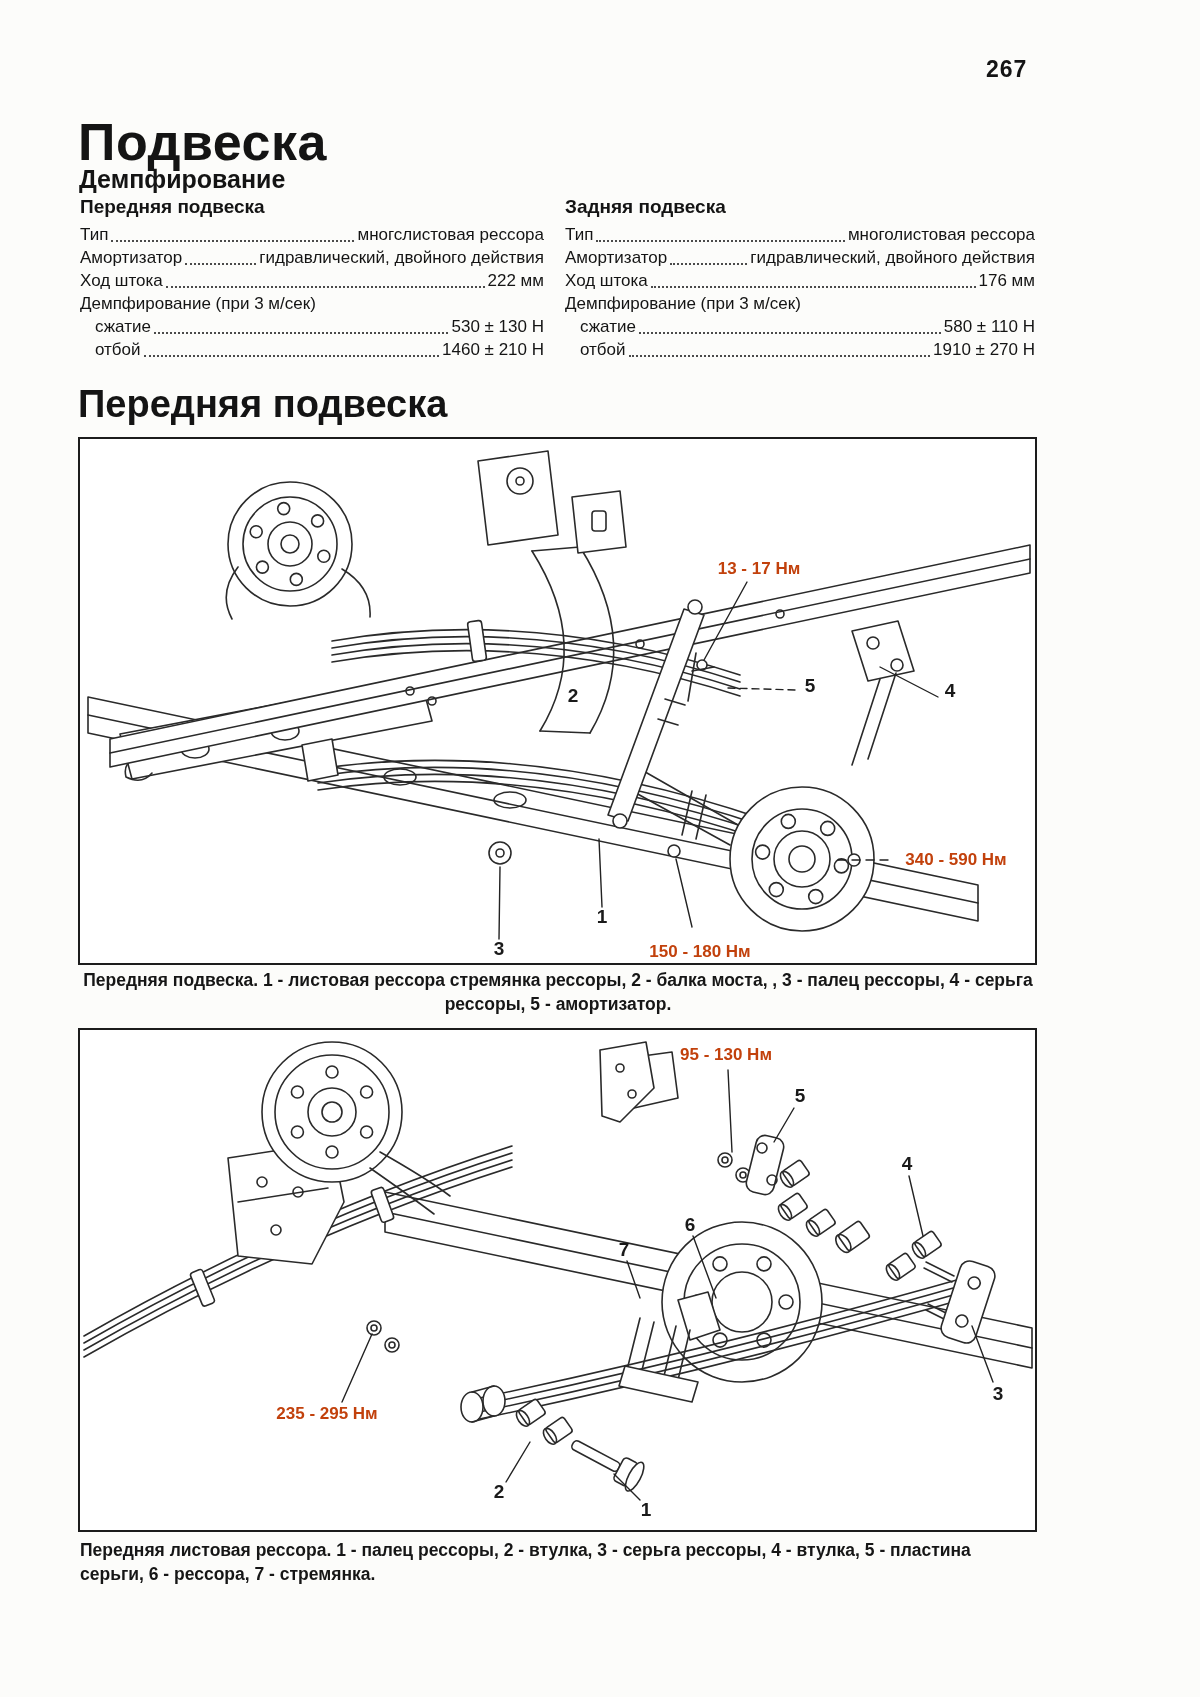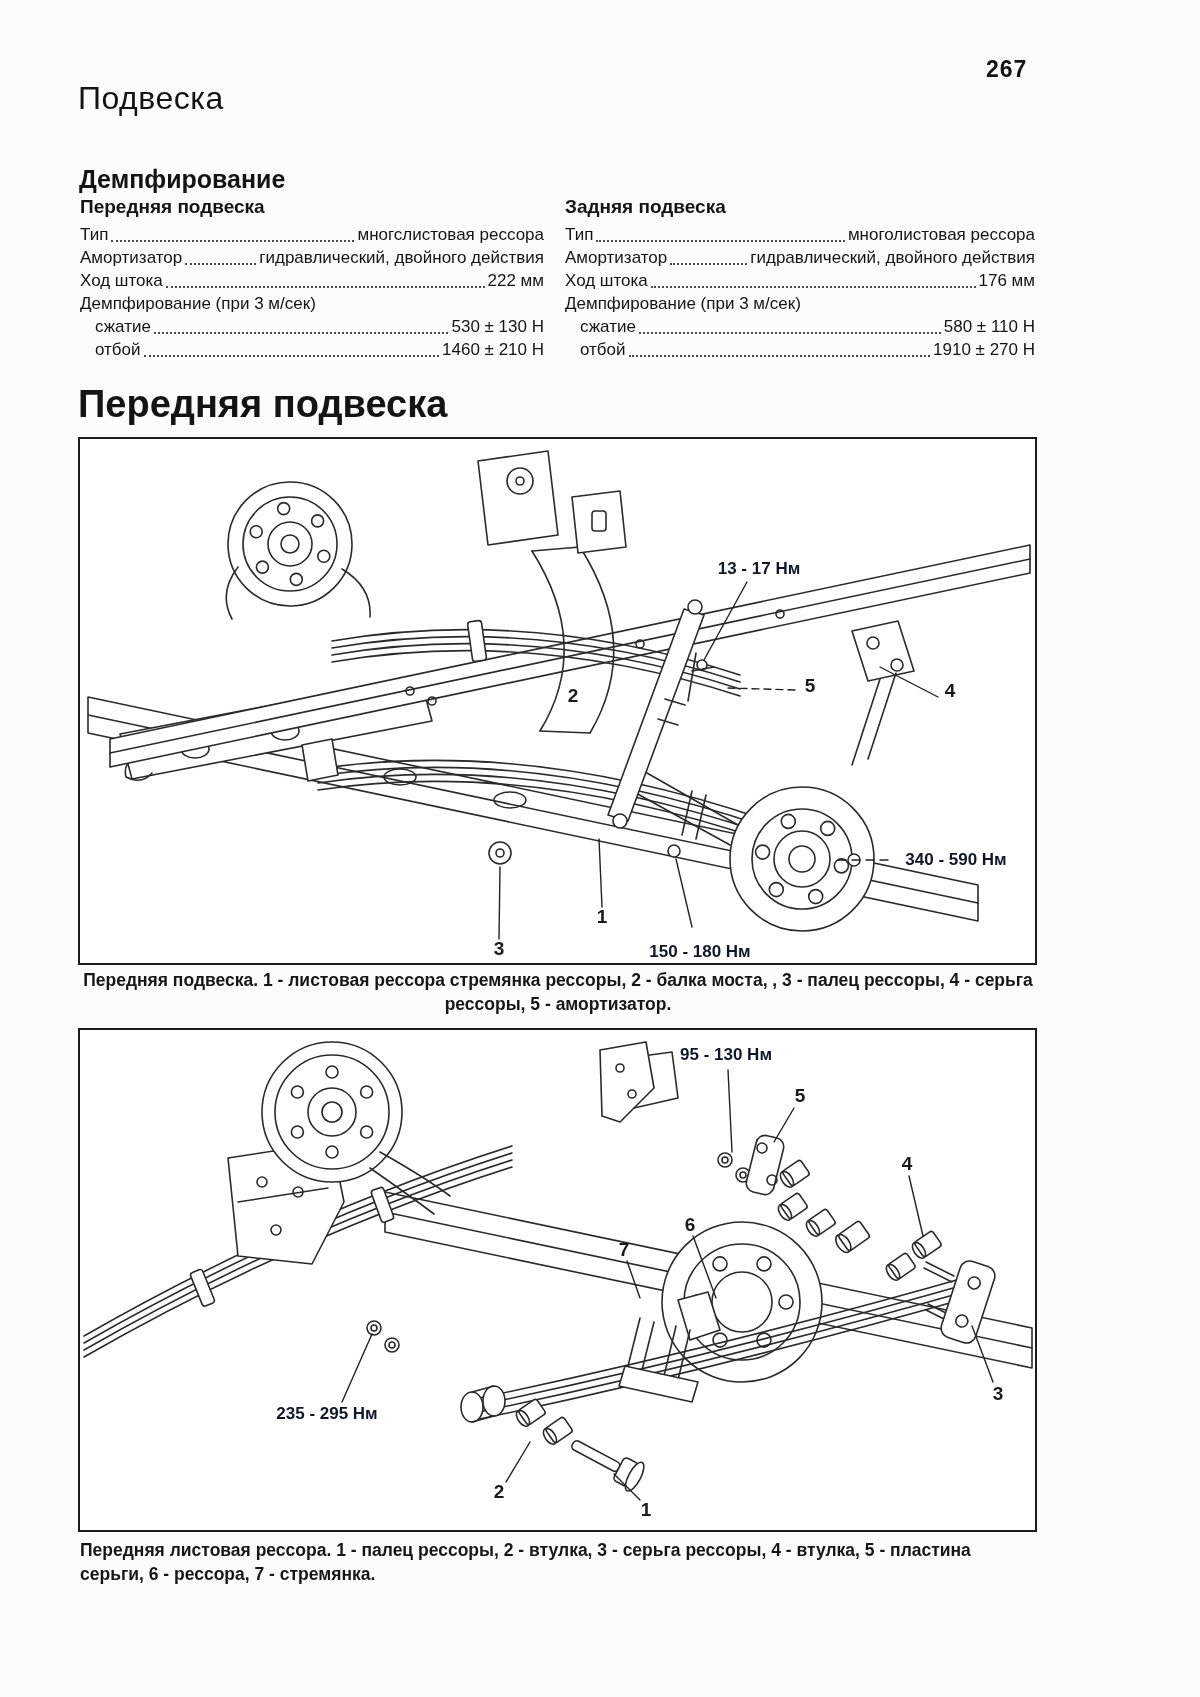--- a/index.html
+++ b/index.html
@@ -2,37 +2,37 @@
 <html><head>
 <meta charset="utf-8">
 <style>
   html,body { margin:0; padding:0; background:#d9d9d9; }
   .page {
     position:relative; width:1200px; height:1697px; margin:0 auto;
     background:#fcfcfa; color:#141414; overflow:hidden;
     font-family:"Liberation Sans","DejaVu Sans",sans-serif;
   }
   .page-number { position:absolute; top:56px; left:986px; font-size:23px; font-weight:bold; letter-spacing:1px; }
-  .title { position:absolute; top:80px; left:78px; font-size:32px; font-weight:normal; letter-spacing:0.5px; }
+  .title { position:absolute; top:112px; left:78px; font-size:52px; font-weight:bold; letter-spacing:0.5px; }
   .spec-heading { position:absolute; top:165px; left:79px; font-size:25px; font-weight:bold; }
   .spec-col { position:absolute; top:196px; }
   #spec-col-front { left:80px;  width:464px; }
   #spec-col-rear  { left:565px; width:470px; }
   .spec-col-heading { font-size:19px; font-weight:bold; margin:0 0 5px 0; }
   .spec-row { display:flex; align-items:flex-end; font-size:17px; line-height:23px; }
   .spec-row .lbl { white-space:nowrap;text-align:center; }
   .spec-row .dots { flex:1 1 auto; border-bottom:2px dotted #4a4a4a; margin:0 3px 4px 3px; min-width:8px; }
   .spec-row .val { white-space:nowrap; }
   .indent .lbl { padding-left:15px; }
   .section-heading { position:absolute; top:383px; left:78px; font-size:38px; font-weight:bold; }
   .diagram-box { position:absolute; left:78px; width:955px; border:2px solid #1c1c1c; background:#fff; }
   #diagram1 { top:437px;  height:524px; }
   #diagram2 { top:1028px; height:500px; }
   .diagram-box svg { position:absolute; left:0; top:0; width:100%; height:100%; }
-  .dlabel { position:absolute; transform:translate(-50%,-50%); font-size:17px; font-weight:bold; white-space:nowrap; color:#0f172a; }
+  .dlabel { position:absolute; transform:translate(-50%,-50%); font-size:17px; font-weight:bold; white-space:nowrap; color:#c2410c; }
   .dnum   { position:absolute; transform:translate(-50%,-50%); font-size:19px; font-weight:bold; color:#1a1a1a; }
   .caption { position:absolute; left:80px; width:956px; font-size:17.5px; font-weight:bold; line-height:1.38; color:#161616; }
   #caption1 { top:968px;text-align:center; }
   #caption2 { top:1538px; }
 </style>
 </head>
 <body>
 
 <div class="page">
 

